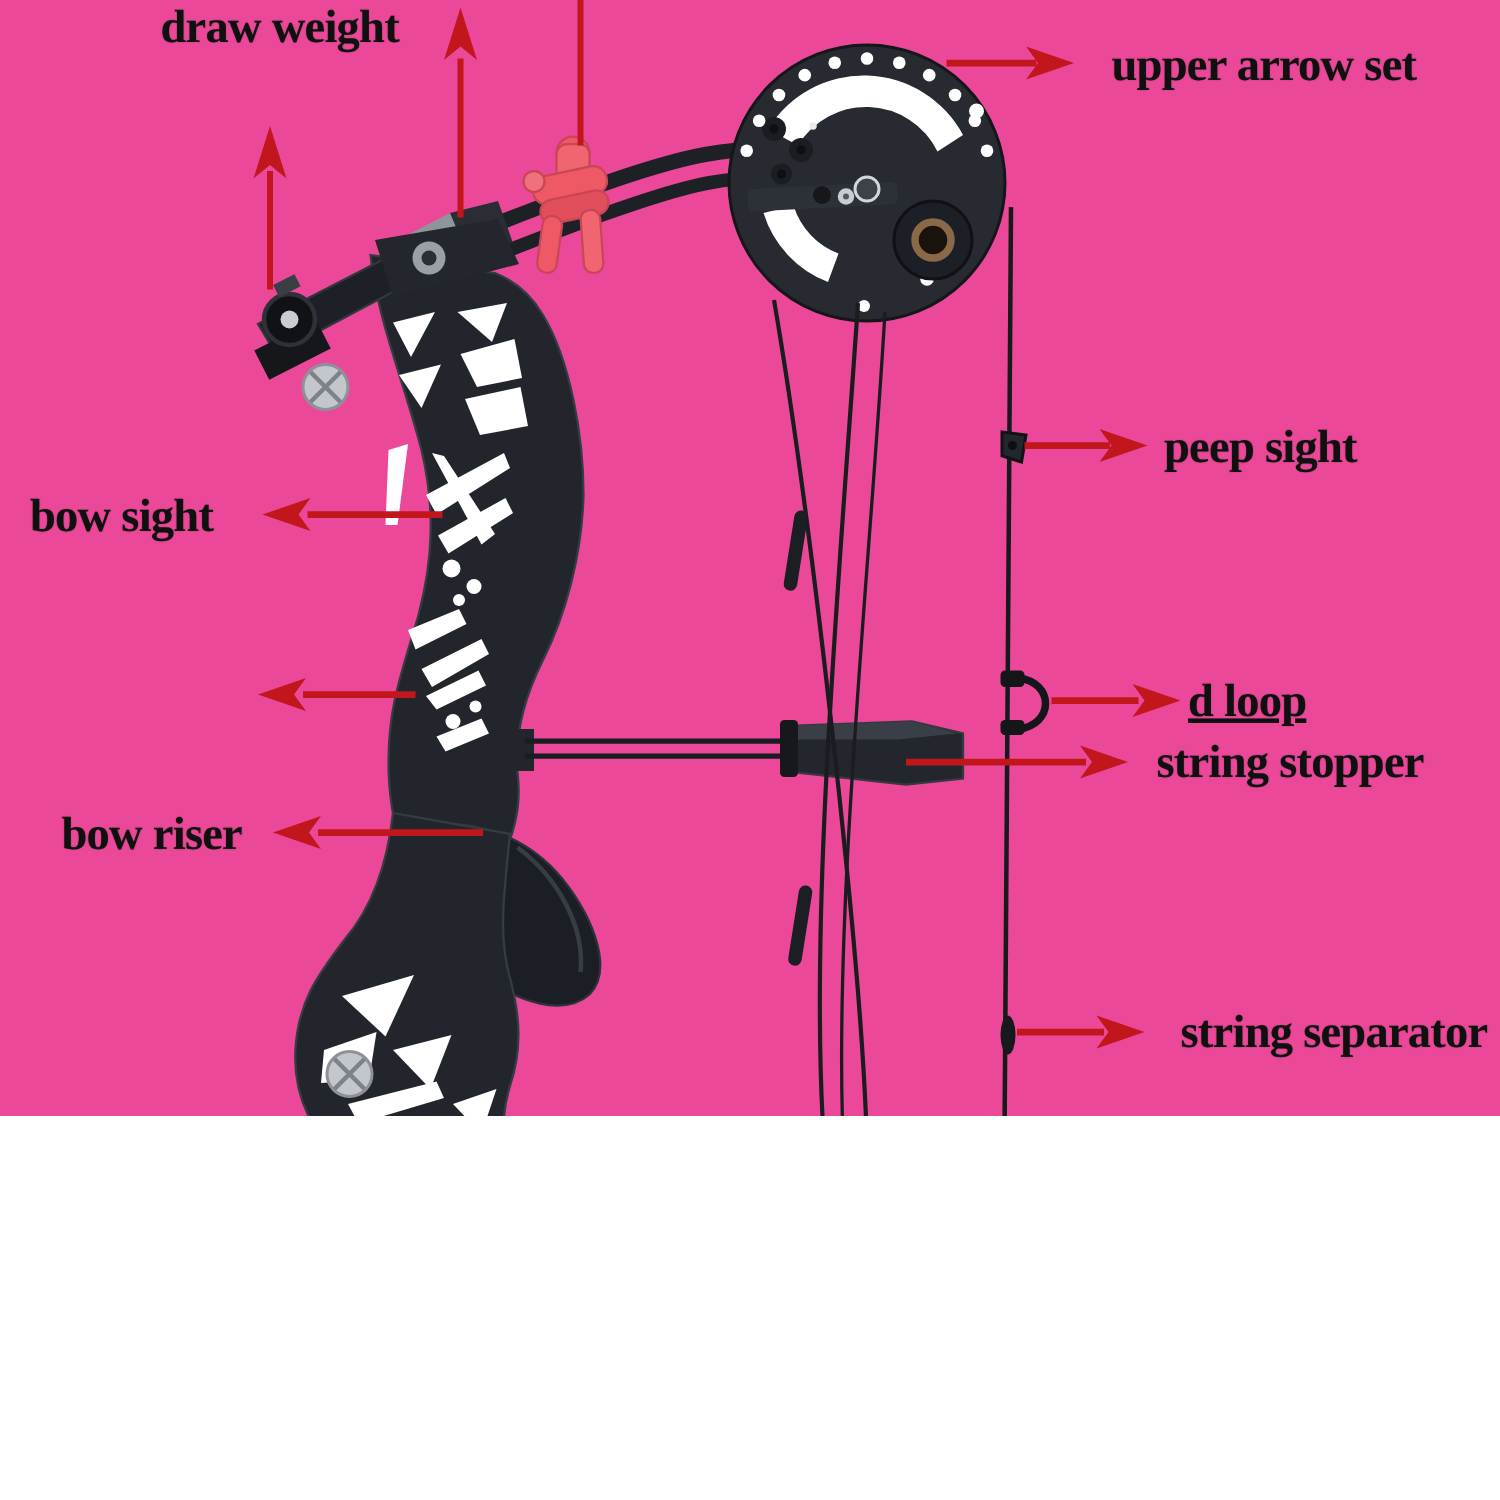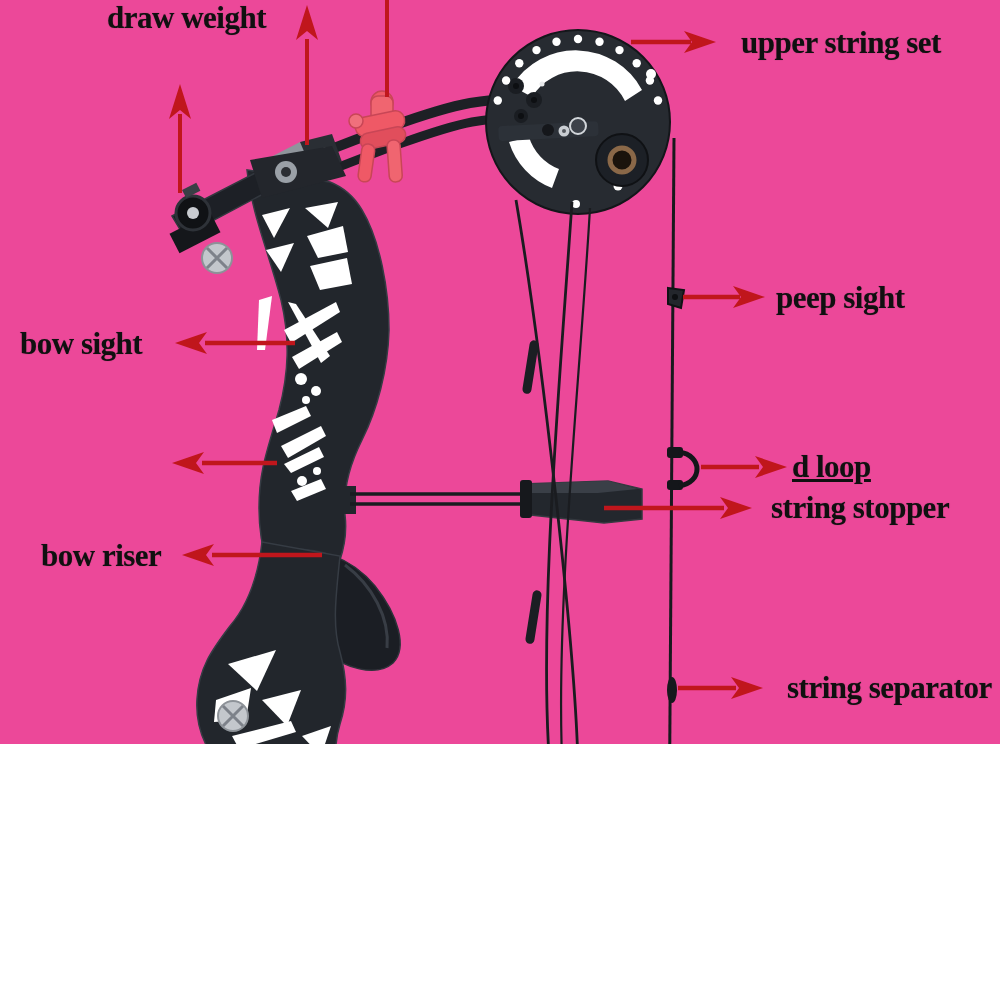--- a/index.html
+++ b/index.html
@@ -292,21 +292,21 @@
     <g>
       <line x1="459" y1="853" x2="459" y2="964" stroke-width="4"></line>
       <polygon points="459,996 448,963 459,971 470,963" stroke="none"></polygon>
     </g>
   </g>
 </svg>
 
 <div class="label" style="left:107px;top:1px;">
   <span>draw weight</span>
 </div>
-<div class="label" style="left:741px;top:26px;">upper string set</div>
+<div class="label" style="left:741px;top:26px;">upper arrow set</div>
 <div class="label" style="left:776px;top:281px;">peep sight</div>
 <div class="label" style="left:20px;top:327px;">bow sight</div>
 <div class="label" style="left:792px;top:450px;text-decoration:underline;">d loop</div>
 <div class="label" style="left:771px;top:491px;text-align:right;">string stopper</div>
 <div class="label" style="left:41px;top:539px;">bow riser</div>
 <div class="label" style="left:743px;top:671px;margin-left:44px;">string separator</div>
 
 </div>
 
 </body></html>

